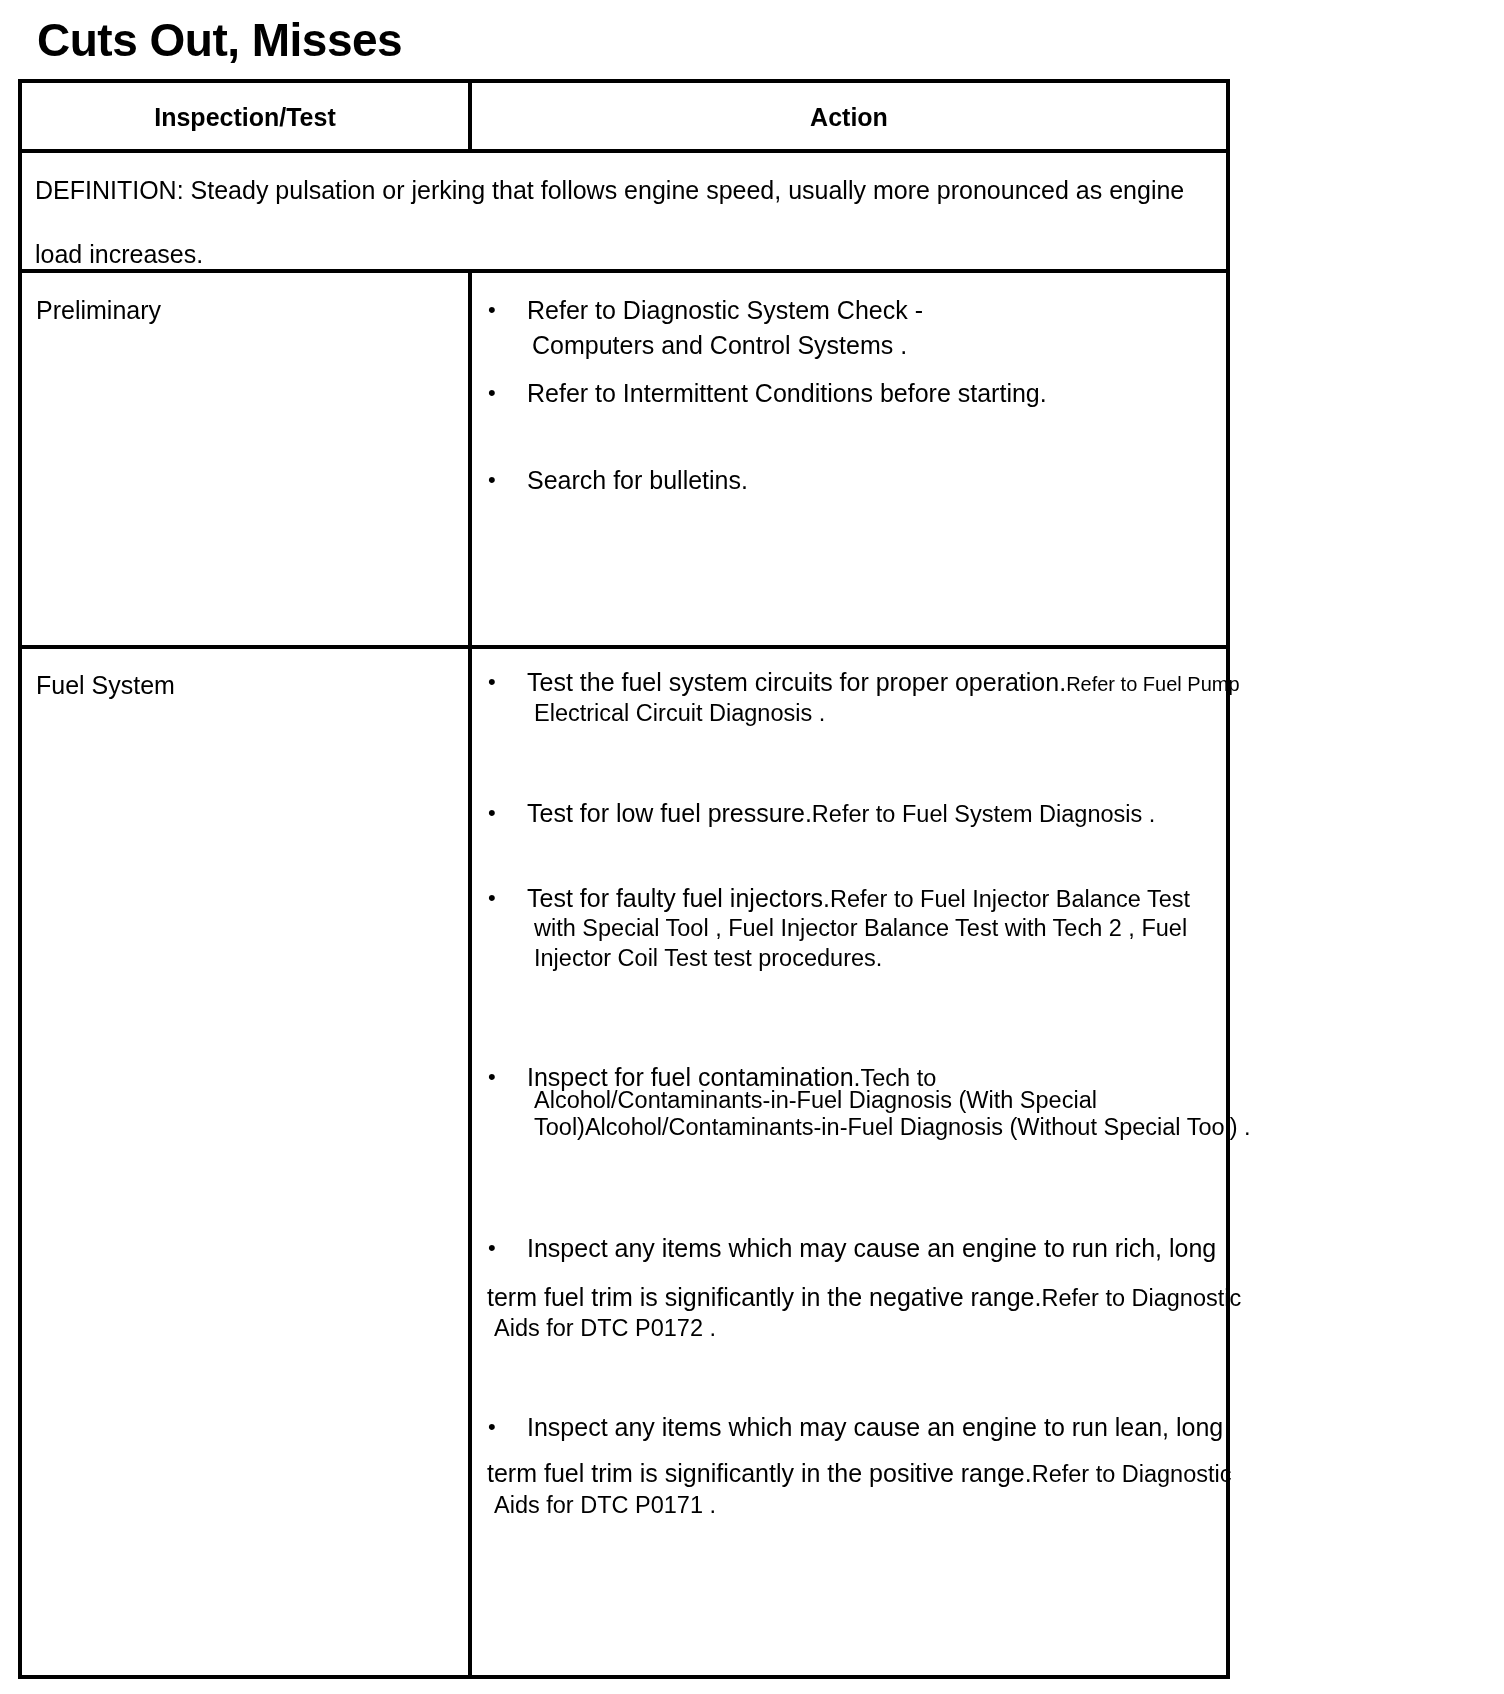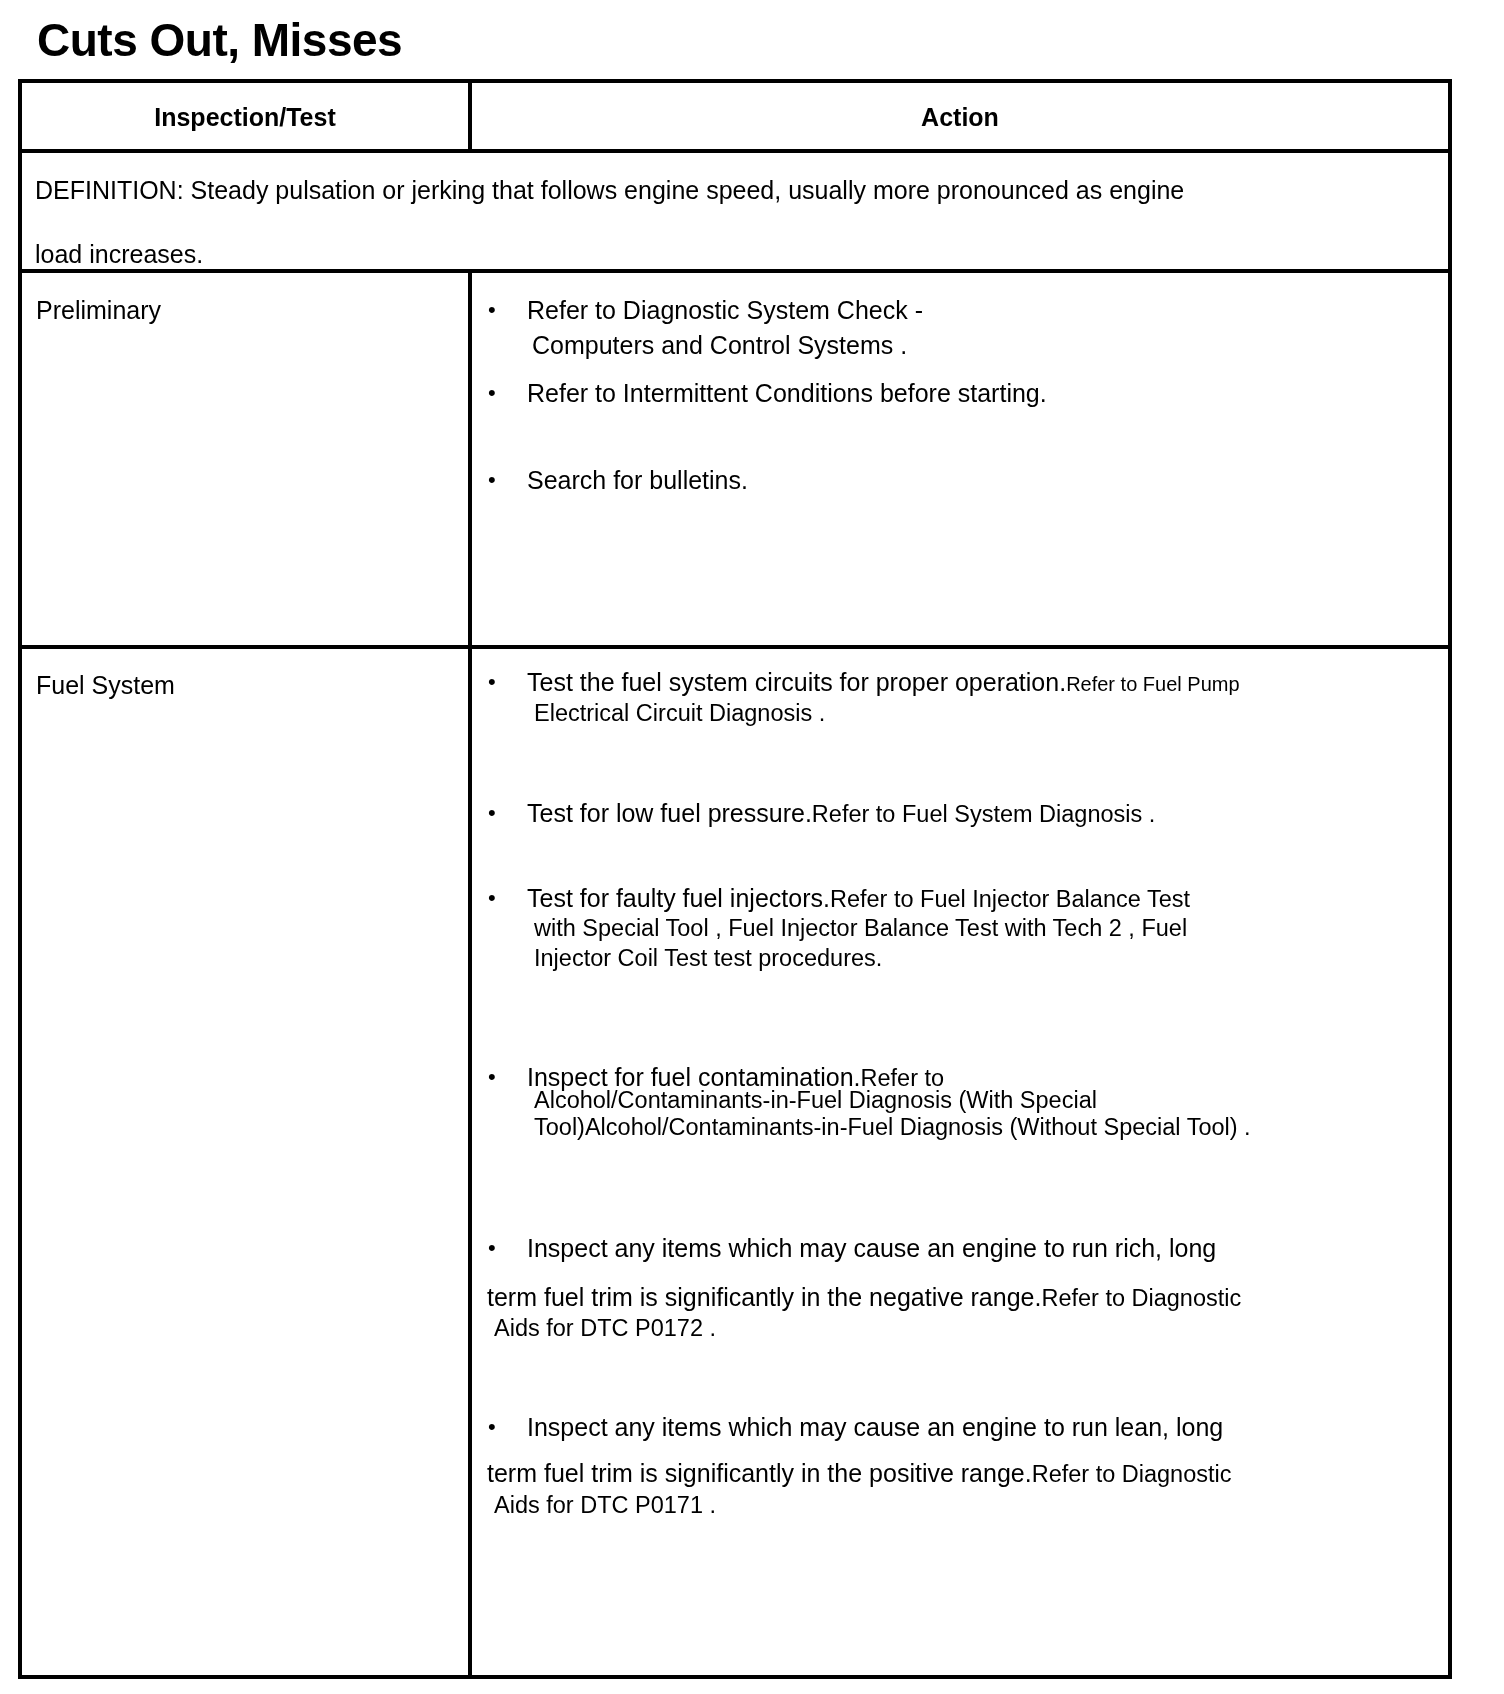--- a/index.html
+++ b/index.html
@@ -23,21 +23,21 @@
     font-family: "Liberation Sans", sans-serif;
     font-weight: bold;
     font-size: 46px;
     line-height: 60px;
     letter-spacing: -0.5px;
   }
   .table {
     position: absolute;
     left: 18px;
     top: 79px;
-    width: 1434px;
+    width: 1212px;
     height: 1600px;
     box-sizing: border-box;
     border: 4px solid #000;
   }
   .hline {
     position: absolute;
     left: 0;
     right: 0;
     height: 4px;
     background: #000;
@@ -138,21 +138,21 @@
       <div class="t" style="left:505px; top:800px;">
         <span>Test for faulty fuel injectors.</span><span style="font-size:23.5px;">Refer to Fuel Injector Balance Test</span>
       </div>
       <div class="t lnk" style="left:512px; top:830px;">with Special Tool , Fuel Injector Balance Test with Tech 2 , Fuel</div>
       <div class="t lnk" style="left:512px; top:860px;">Injector Coil Test test procedures.</div>
     </div>
 
     <div>
       <span class="bullet" style="left:466px; top:979px;">•</span>
       <div class="t" style="left:505px; top:979px;">
-        <span>Inspect for fuel contamination.</span><span style="font-size:23.5px;">Refer to</span>
+        <span>Inspect for fuel contamination.</span><span style="font-size:23.5px;">Tech to</span>
       </div>
       <div class="t lnk" style="left:512px; top:1002px;">Alcohol/Contaminants-in-Fuel Diagnosis (With Special</div>
       <div class="t lnk" style="left:512px; top:1029px;">Tool)Alcohol/Contaminants-in-Fuel Diagnosis (Without Special Tool) .</div>
     </div>
 
     <div>
       <span class="bullet" style="left:466px; top:1150px;">•</span>
       <div class="t" style="left:505px; top:1150px;">Inspect any items which may cause an engine to run rich, long</div>
       <div class="t" style="left:465px; top:1199px;">
         <span>term fuel trim is significantly in the negative range.</span><span style="font-size:23.5px;">Refer to Diagnostic</span>

